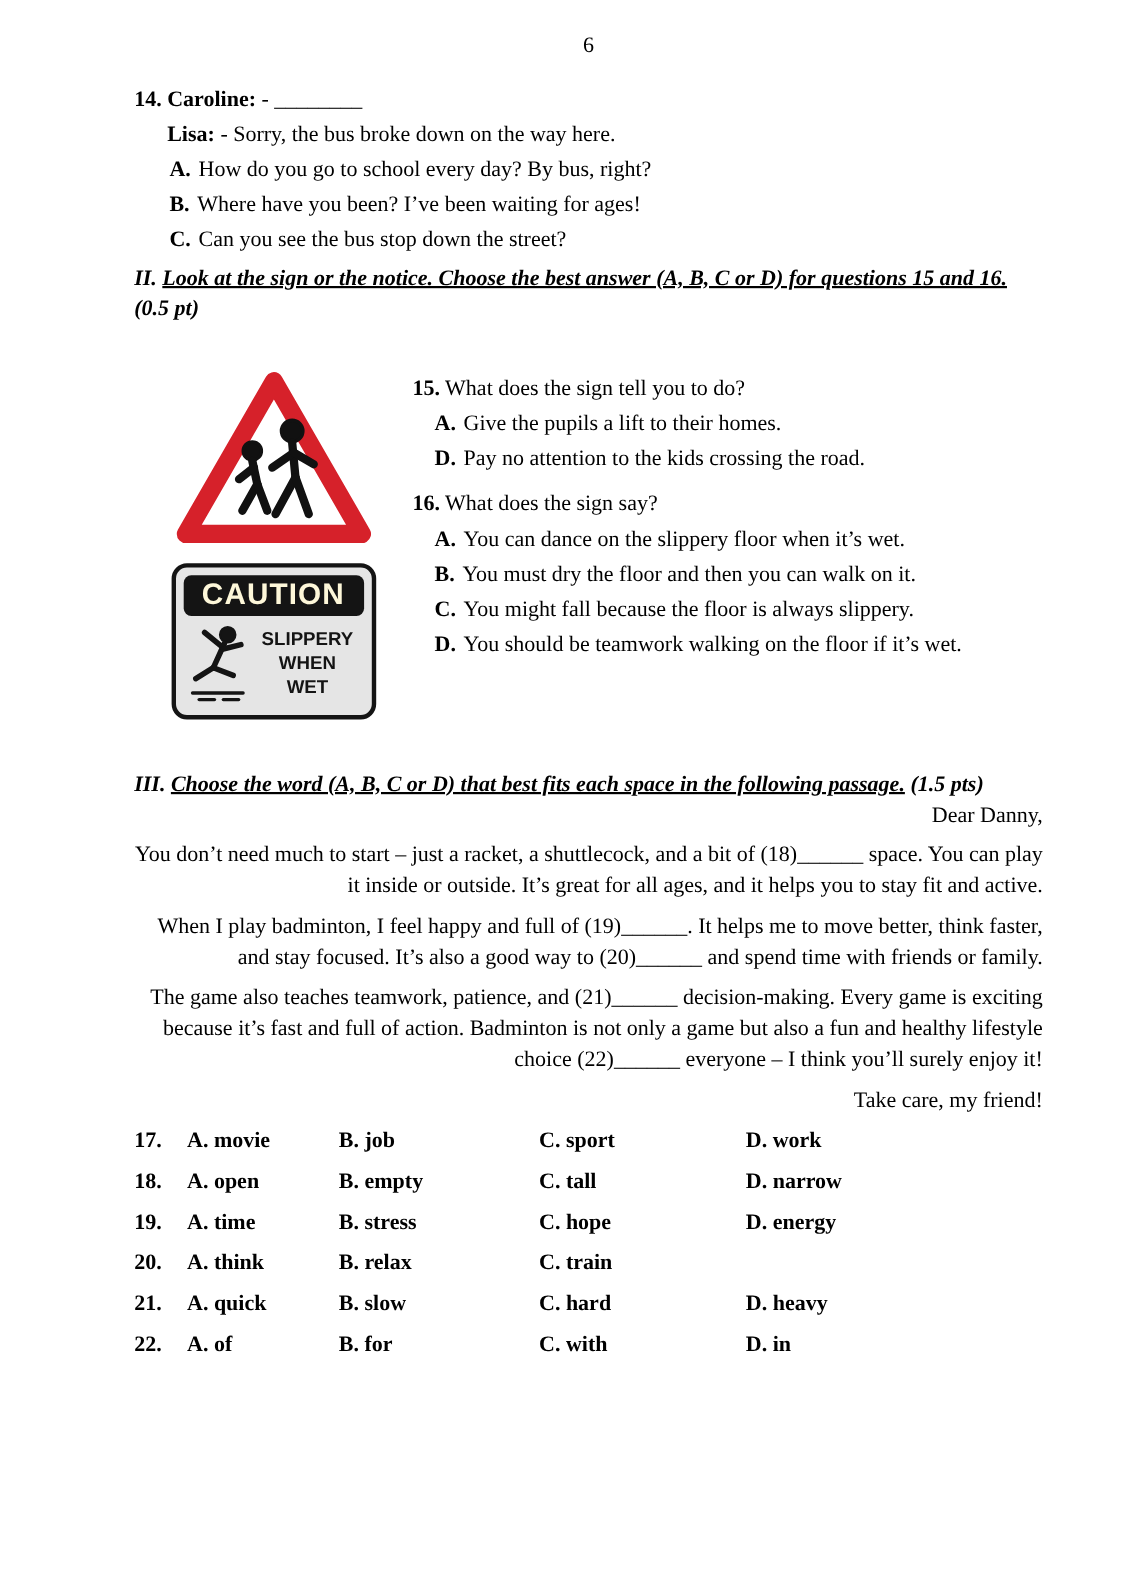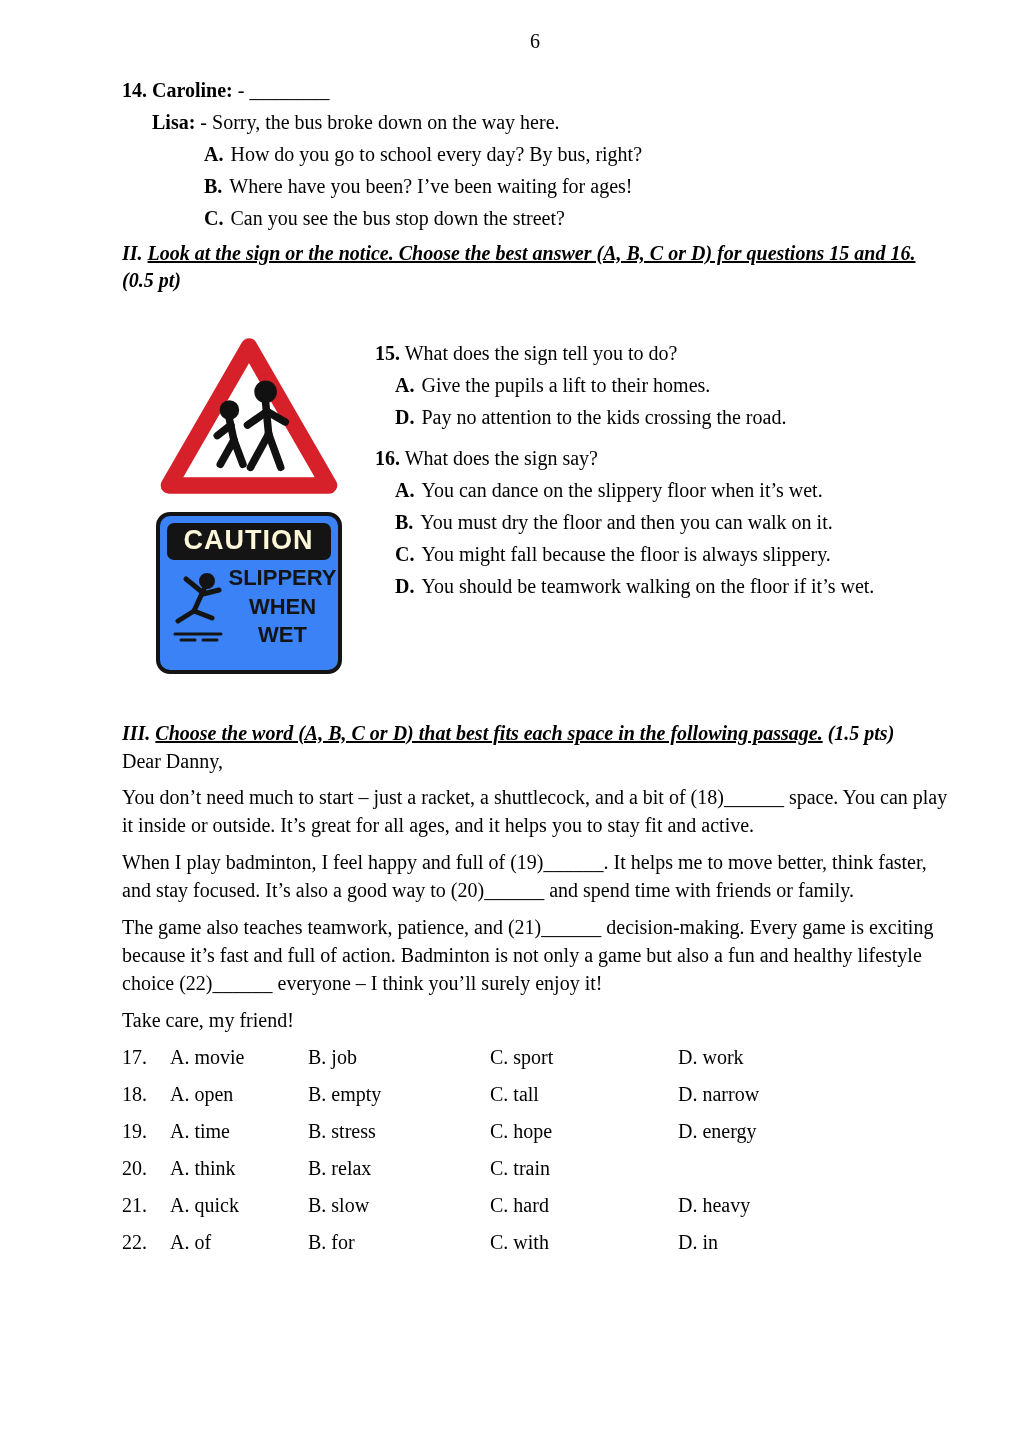--- a/index.html
+++ b/index.html
@@ -10,60 +10,60 @@
     font-family: "Liberation Serif", serif;
     font-size: 20px;
   }
   .page { padding: 30px 72px 30px 122px; }
   .page-num { text-align: center; margin-bottom: 24px; }
   .b  { font-weight: bold; }
   .bi { font-weight: bold; font-style: italic; }
   .u  { text-decoration: underline; text-align: center; }
   .line { margin: 0 0 5px 0; line-height: 1.35; }
   .indent1 { margin-left: 30px; }
-  .opt { margin-left: 82px; }
+  .opt { margin-left: 32px; }
   .letter { font-weight: bold; margin-right: 7px; }
   .heading { margin-top: 8px; line-height: 1.35; }
   .pts-line { margin-bottom: 0; }
 
   
   .sign-section { display: flex; margin-top: 42px; }
   .signs-col { width: 253px; flex: none; display: flex; flex-direction: column; align-items: center; gap: 16px; }
   .questions-col { flex: 1; padding-top: 4px; }
   .q-block { margin-bottom: 14px; }
   .q-block .opt { margin-left: 20px; }
 
   
   .caution-sign {
-    width: 186px; background: #3b82f6; border: 4px solid #141414;
-    border-radius: 14px; padding: 7px 7px 20px 7px;
+    width: 186px; background: #e5e5e5; border: 4px solid #141414;
+    border-radius: 14px; padding: 7px 7px 8px 7px;
   }
   .caution-band {
     background: #141414; color: #fdf7d9; border-radius: 7px;
     text-align: center; font-family: "Liberation Sans", sans-serif;
     font-weight: bold; font-size: 27px; letter-spacing: 1px; padding: 2px 0 4px 0;
   }
   .caution-body { display: flex; align-items: center; padding-top: 4px; }
   .caution-fig { flex: none; }
   .caution-text {
     flex: 1; text-align: center; font-family: "Liberation Sans", sans-serif;
-    font-weight: bold; font-size: 22px; line-height: 1.3; color: #141414;
+    font-weight: bold; font-size: 17px; line-height: 1.3; color: #141414;
   }
 
   
   .sec3 { margin-top: 46px; }
-  .passage p { margin: 0 0 9px 0; line-height: 1.4; }
+  .passage p { margin: 0 0 9px 0; line-height: 1.4; text-align: right; }
   .passage .greet { margin-bottom: 8px; }
 
   
   .mc-table { margin-top: 10px; }
   .mc-row {
     display: grid;
     grid-template-columns: 48px 138px 182px 188px 1fr;
-    margin-bottom: 11px; line-height: 1.3;
+    margin-bottom: 11px; line-height: 1.3; font-weight: bold;
   }
 </style>
 </head>
 <body>
 
 <div class="page">
 
   <div class="page-num">6</div>
 
   <div>

